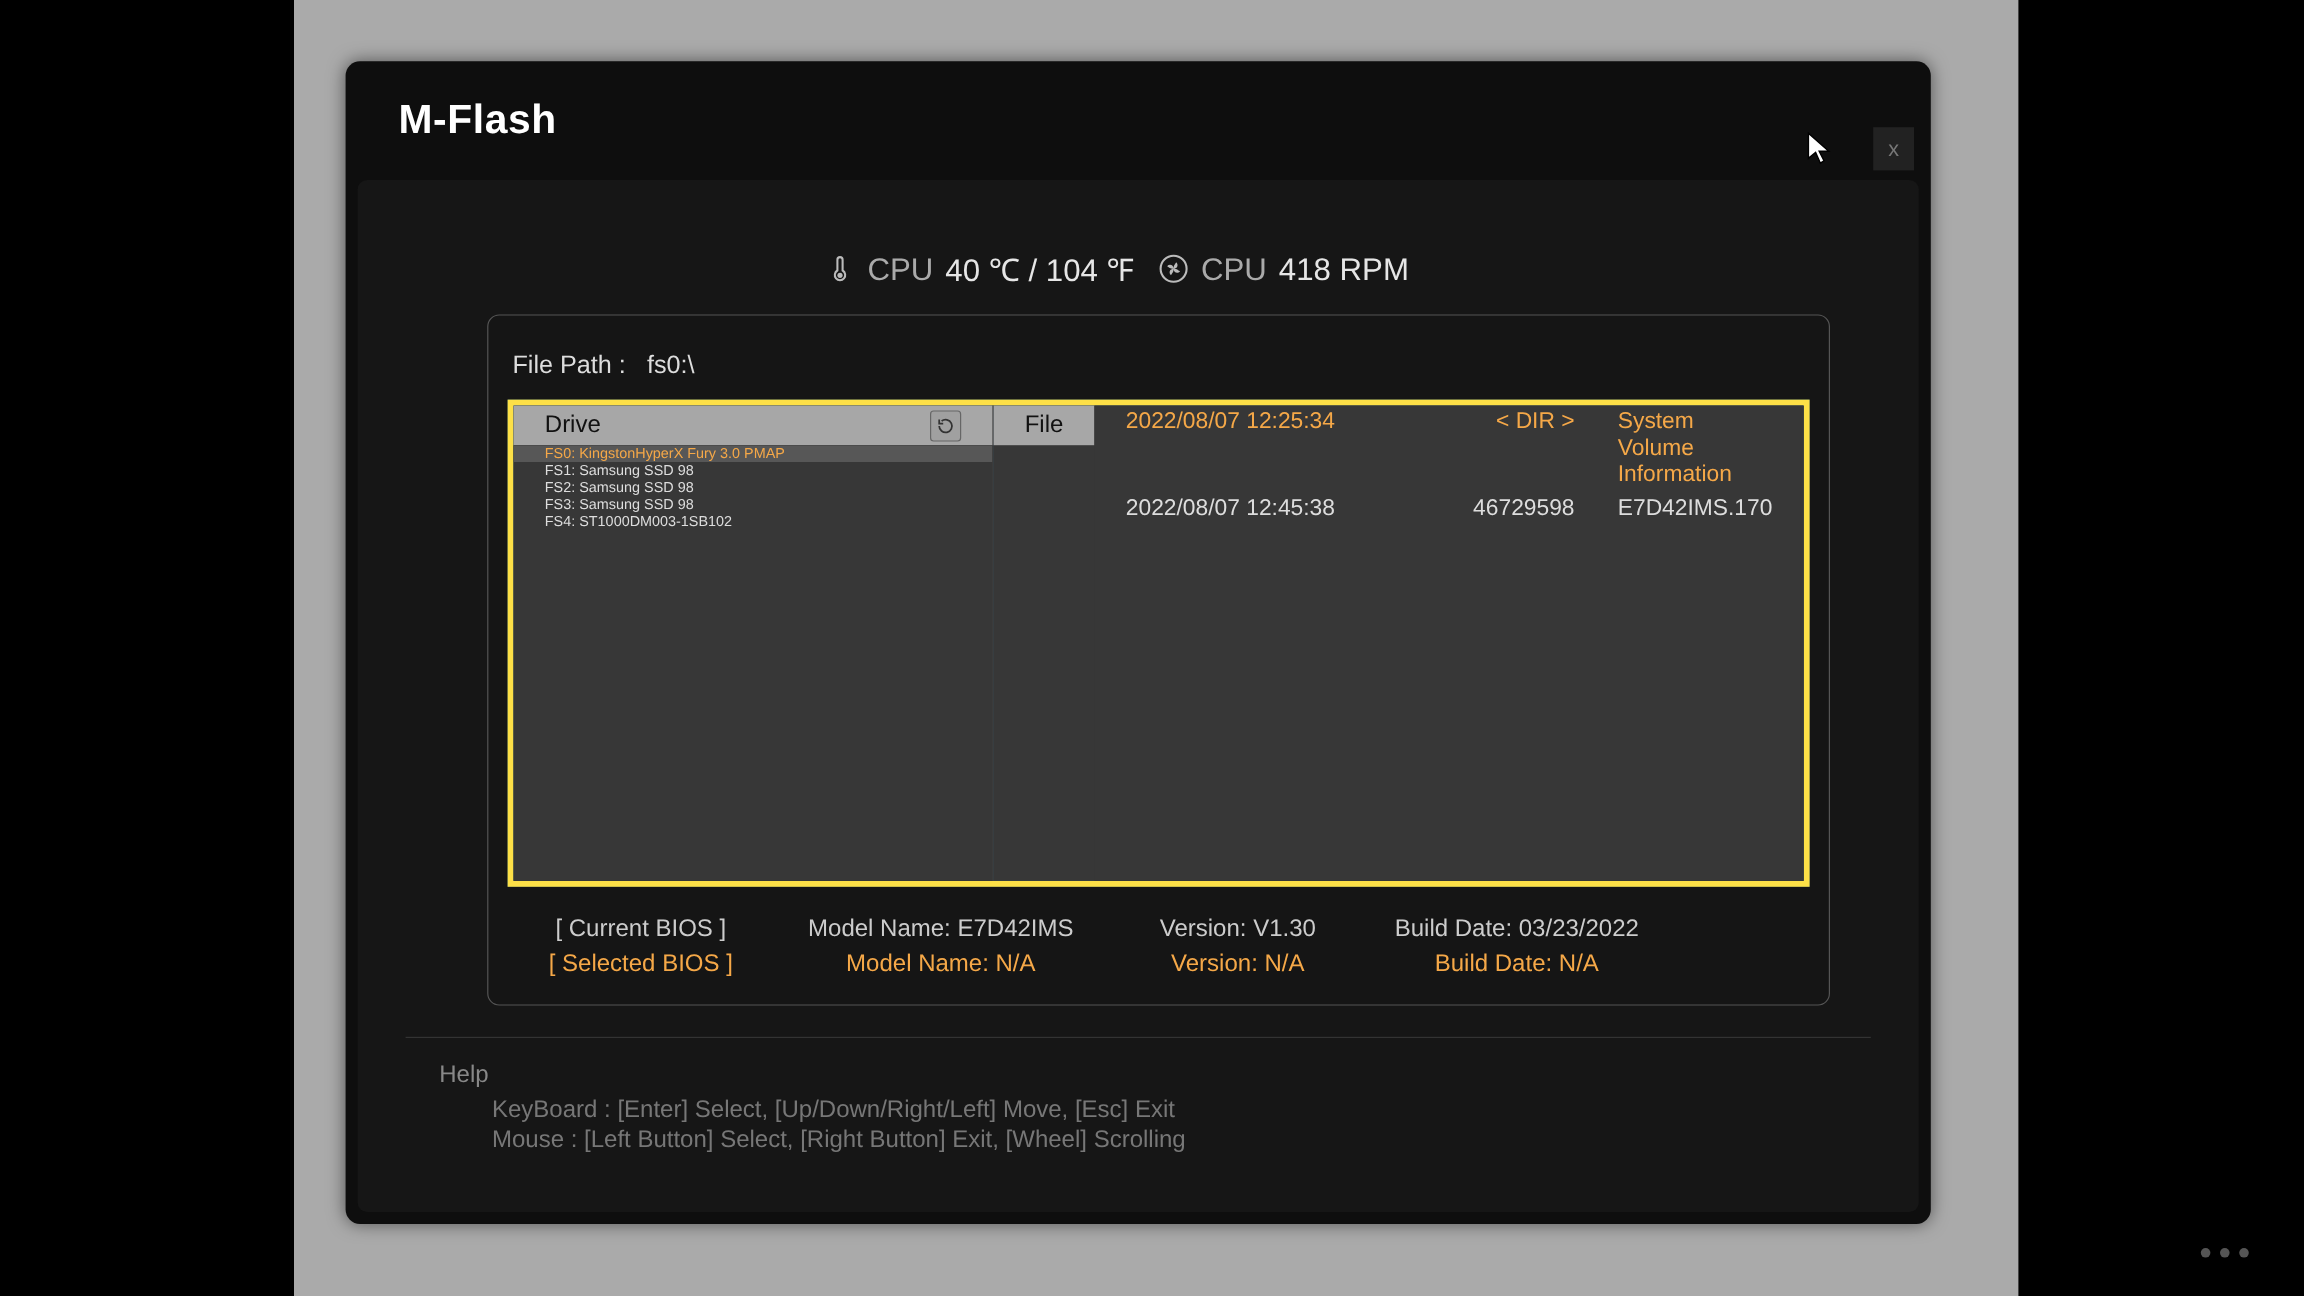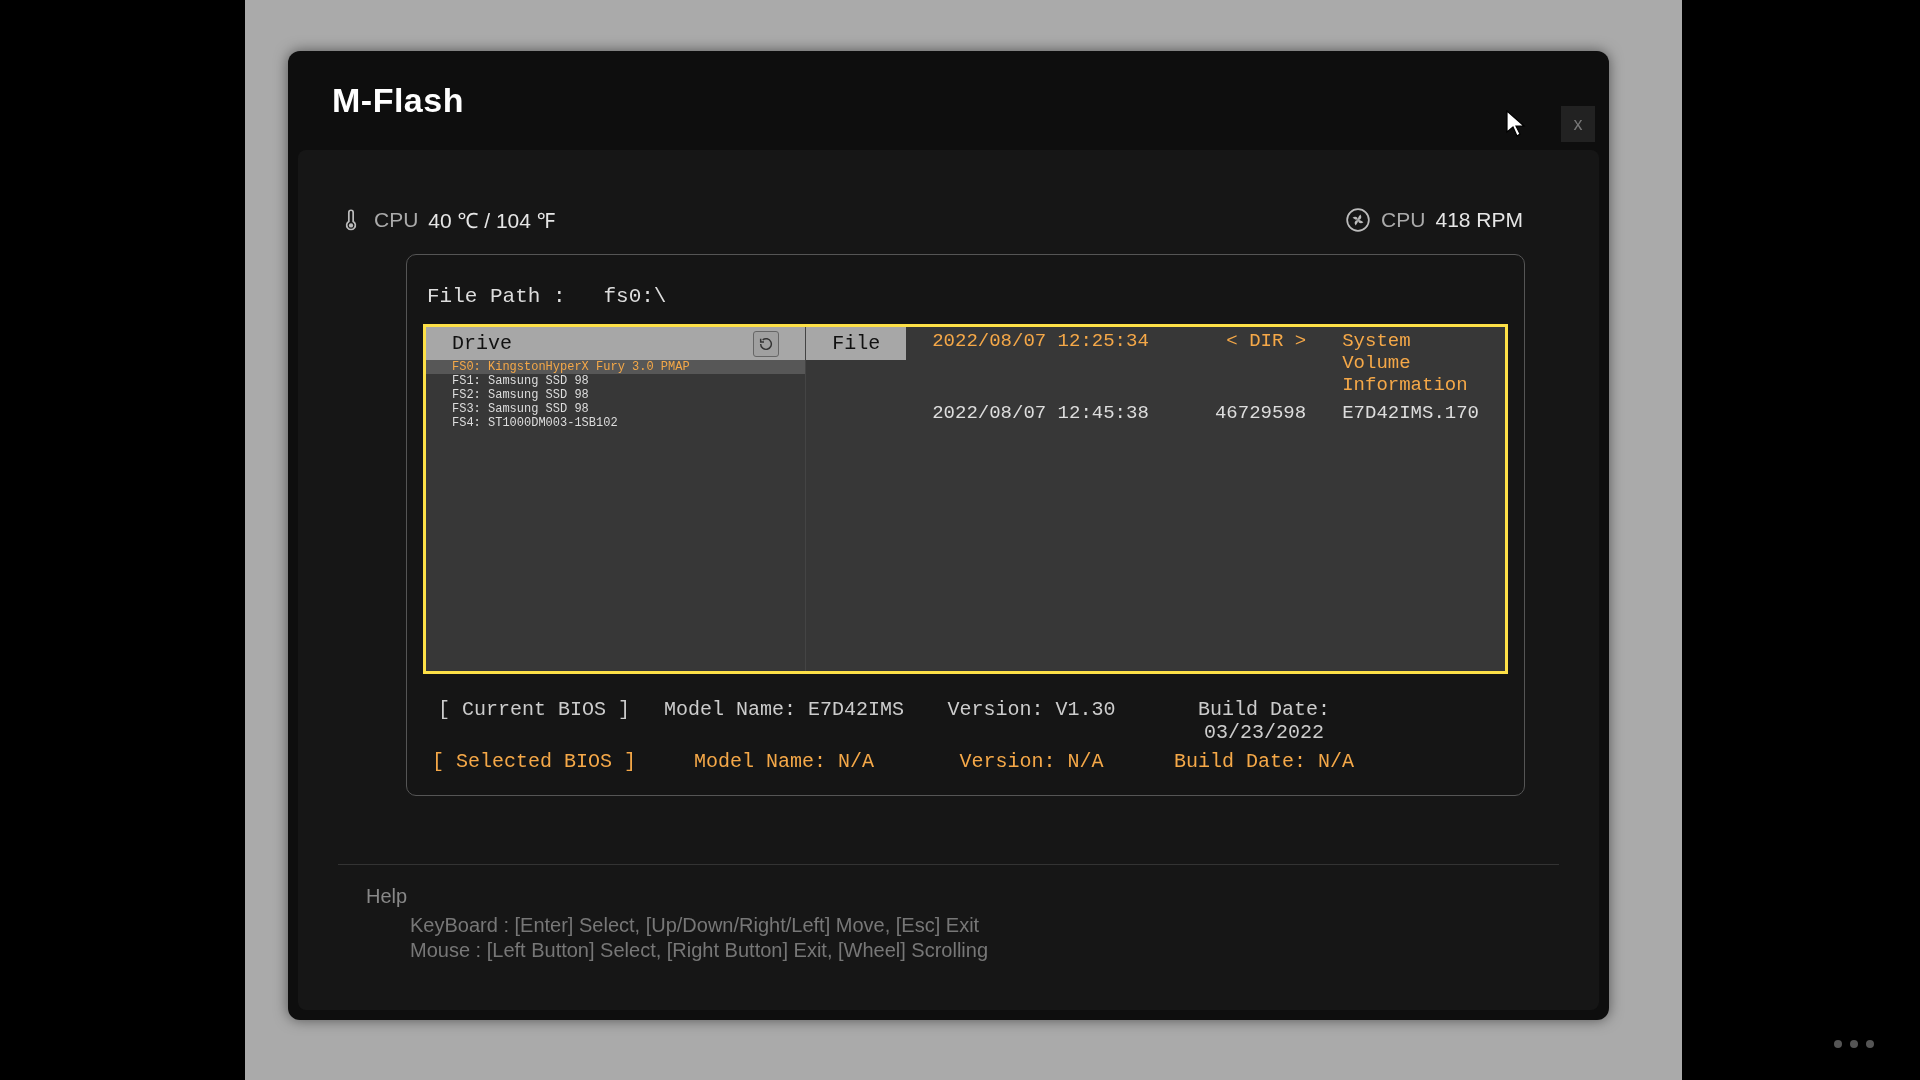--- a/index.html
+++ b/index.html
@@ -68,25 +68,25 @@
       flex: 1;
       background: #161616;
       margin: 0 10px 10px 10px;
       border-radius: 8px;
       padding: 20px 40px 20px 40px;
       display: flex;
       flex-direction: column;
     }
     .status-row {
       display: flex;
-      justify-content: space-between;
+      justify-content: center;
       gap: 20px;
       padding: 36px 36px 20px 0;
       color: #ccc;
-      font-size: 21px;
+      font-size: 26px;
       align-items: center;
     }
     .status-item {
       display: flex;
       align-items: center;
       gap: 10px;
     }
     .status-item .lbl {
       color: #aaa;
     }
@@ -97,32 +97,31 @@
       width: 26px;
       height: 26px;
       display: inline-block;
     }
     .panel {
       border: 1px solid #555;
       border-radius: 10px;
       margin: 0 34px 18px 68px;
       padding: 18px 16px 22px 16px;
       background: #151515;
-      font-family: Liberation Mono, monospace;
     }
     .file-path-row {
       color: #ddd;
       font-size: 21px;
       padding: 12px 0 16px 4px;
     }
     .browser {
       display: flex;
-      border: 3px solid #fde047;
+      border: 5px solid #fde047;
       background: #0c4a6e;
-      height: 350px;
+      height: 406px;
     }
     .drive-pane {
       width: 420px;
       border-right: 1px solid #444;
       display: flex;
       flex-direction: column;
       background: #373737;
     }
     .file-pane {
       flex: 1;

